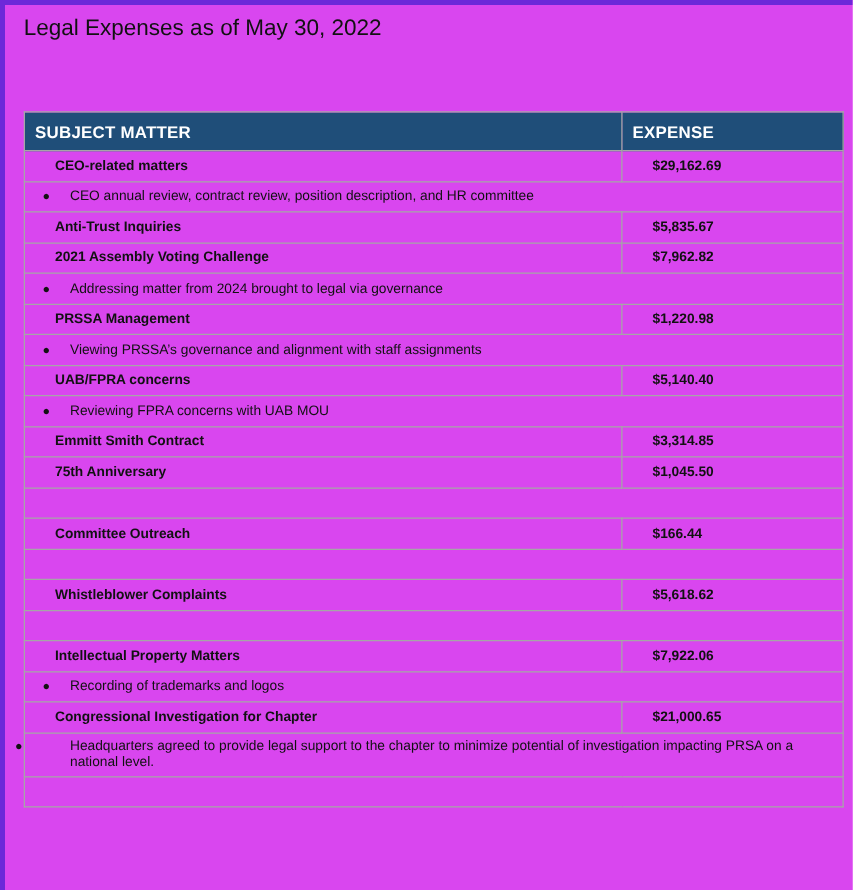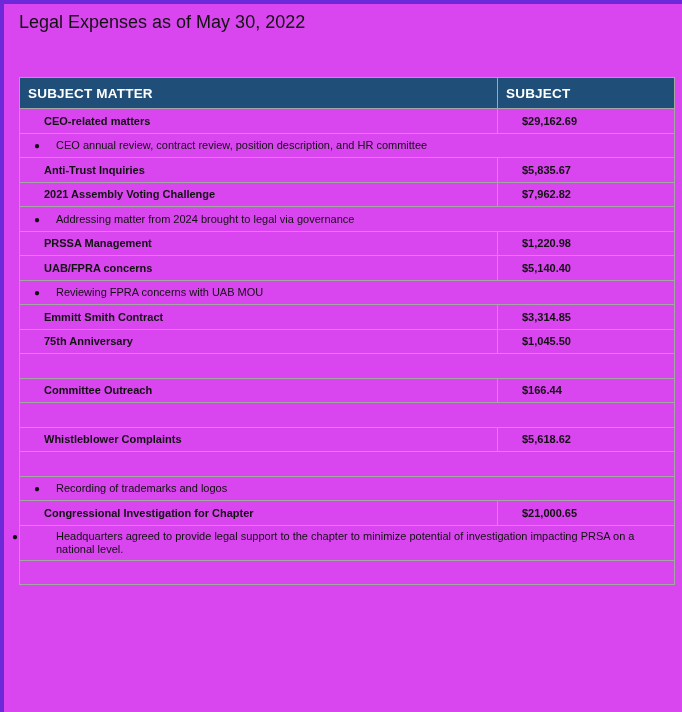--- a/index.html
+++ b/index.html
@@ -9,21 +9,21 @@
     }
     .frame {
       position: absolute; left: 0; top: 0; width: 680px; height: 710px;
       border: 4px solid #6d28d9; background: #d946ef;
     }
     .title {
       position: absolute; left: 15px; top: 8px;
       font-family: "Liberation Sans", sans-serif; font-size: 18px; color: #111;
     }
     table {
-      position: absolute; left: 15px; top: 73px; width: 655px;
+      position: absolute; left: 15px; top: 85px; width: 655px;
       border-collapse: collapse; table-layout: fixed;
     }
     col.c1 { width: 478px; }
     col.c2 { width: 177px; }
     th {
       background: #1f4e79; color: #fff; text-align: left; font-weight: bold;
       font-size: 13.5px; height: 30px; padding: 0 8px; border: 1px solid #a6a6a6;
       letter-spacing: 0.2px;
     }
     td {
@@ -43,21 +43,21 @@
   <div class="title">Legal Expenses as of May 30, 2022</div>
 
   <table>
     <colgroup>
         <col class="c1">
         <col class="c2">
       </colgroup>
     <thead>
       <tr>
         <th>SUBJECT MATTER</th>
-        <th>SUBJECT</th>
+        <th>EXPENSE</th>
       </tr>
     </thead>
     <tbody id="tbody">
         <tr>
           <td class="subj">CEO-related matters</td>
           <td class="amt">$29,162.69</td>
         </tr>
         <tr>
           <td colspan="2" class="desc"><span class="wrap"><span class="bullet">●</span><span>CEO annual review, contract review, position description, and HR committee</span></span></td>
         </tr>
@@ -68,20 +68,23 @@
         <tr>
           <td class="subj">2021 Assembly Voting Challenge</td>
           <td class="amt">$7,962.82</td>
         </tr>
         <tr>
           <td colspan="2" class="desc"><span class="wrap"><span class="bullet">●</span><span>Addressing matter from 2024 brought to legal via governance</span></span></td>
         </tr>
         <tr>
           <td class="subj">PRSSA Management</td>
           <td class="amt">$1,220.98</td>
+        </tr>
+        <tr>
+          <td colspan="2" class="desc"><span class="wrap"><span class="bullet">●</span><span>Viewing PRSSA’s governance and alignment with staff assignments</span></span></td>
         </tr>
         <tr>
           <td class="subj">UAB/FPRA concerns</td>
           <td class="amt">$5,140.40</td>
         </tr>
         <tr>
           <td colspan="2" class="desc"><span class="wrap"><span class="bullet">●</span><span>Reviewing FPRA concerns with UAB MOU</span></span></td>
         </tr>
         <tr>
           <td class="subj">Emmitt Smith Contract</td>
@@ -102,20 +105,24 @@
           <td colspan="2" class="desc"></td>
         </tr>
         <tr>
           <td class="subj">Whistleblower Complaints</td>
           <td class="amt">$5,618.62</td>
         </tr>
         <tr>
           <td colspan="2" class="desc"></td>
         </tr>
         <tr>
+          <td class="subj">Intellectual Property Matters</td>
+          <td class="amt">$7,922.06</td>
+        </tr>
+        <tr>
           <td colspan="2" class="desc"><span class="wrap"><span class="bullet">●</span><span>Recording of trademarks and logos</span></span></td>
         </tr>
         <tr>
           <td class="subj">Congressional Investigation for Chapter</td>
           <td class="amt">$21,000.65</td>
         </tr>
         <tr>
           <td colspan="2" class="desc multi">
             <span class="wrap"><span class="bullet">●</span><span>Headquarters agreed to provide legal support to the chapter to minimize potential of investigation impacting PRSA on a national level.</span></span>
           </td>

